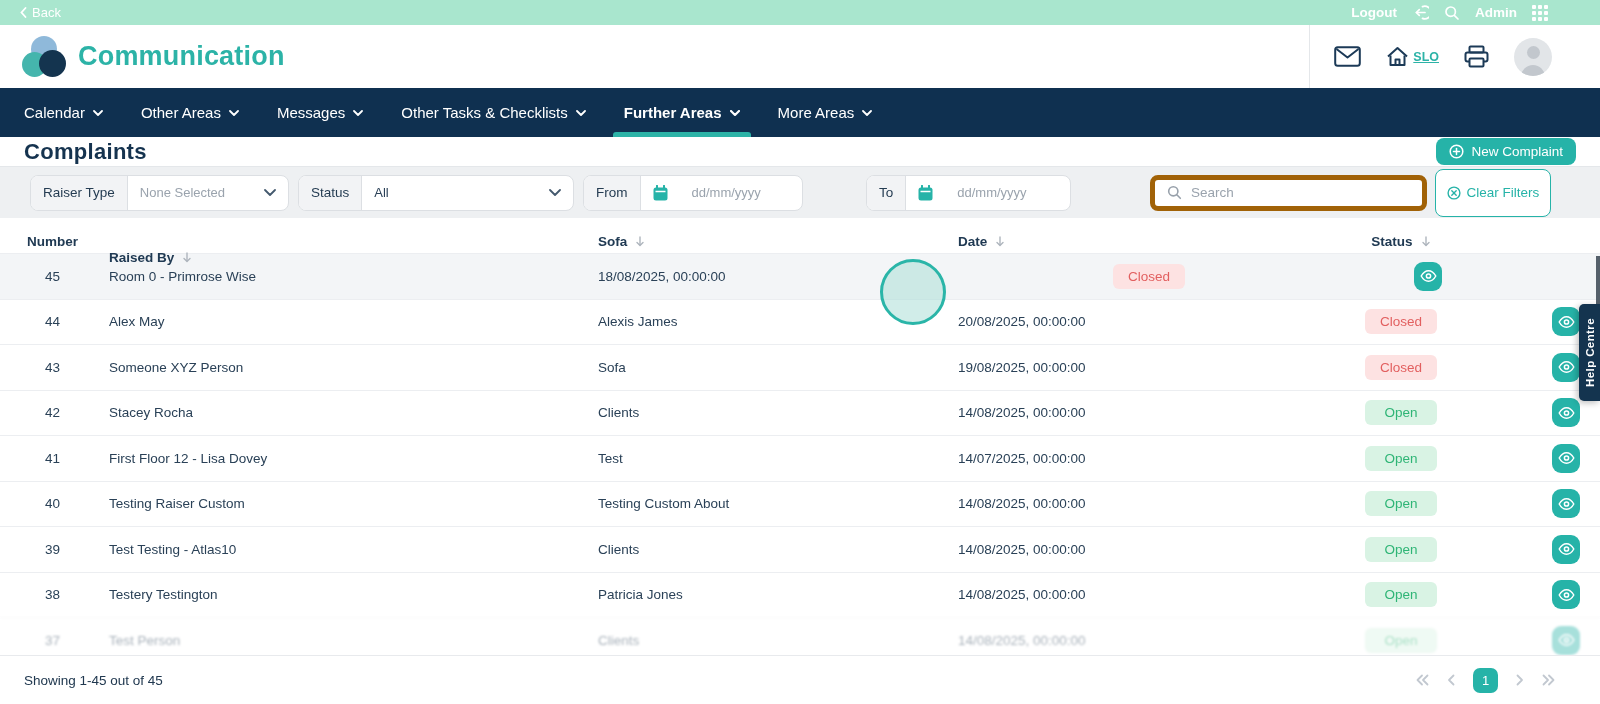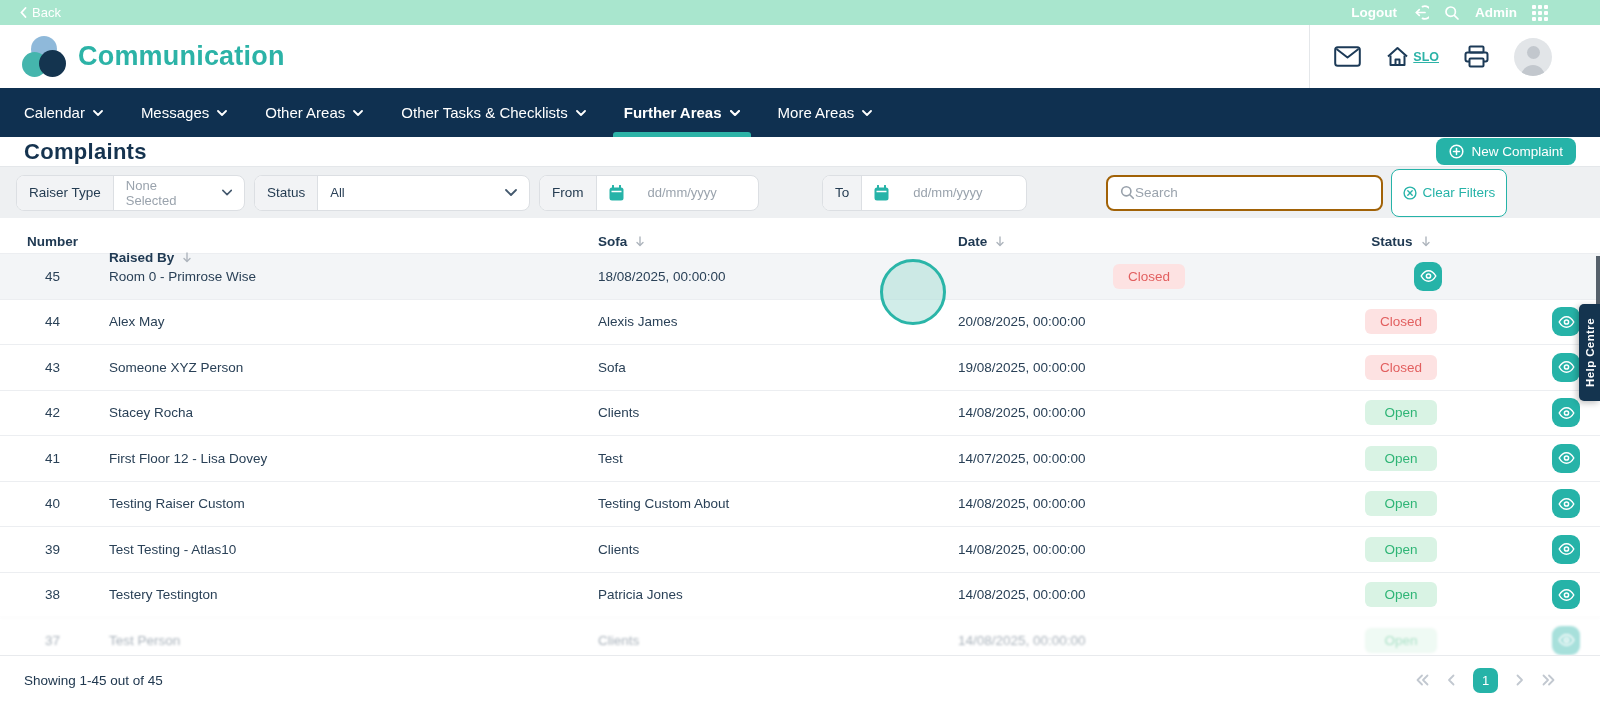--- a/index.html
+++ b/index.html
@@ -57,27 +57,27 @@
   .filterbar { height:52px; background:#eef0f2; border-top:1px solid #e4e7ea;
                display:flex; align-items:center; padding:0 16px; }
   .fgroup { display:flex; align-items:stretch; height:36px; background:#fff;
             border:1px solid #dcdfe3; border-radius:8px; overflow:hidden; }
   .fgroup .flabel { background:#f2f3f5; border-right:1px solid #dcdfe3; display:flex;
             align-items:center; padding:0 12px; font-size:13.5px; color:#253c52; white-space:nowrap; }
   .fgroup .fvalue { display:flex; align-items:center; padding:0 12px; font-size:13px;
             color:#2a4057; flex:1; gap:24px; }
   .fvalue .chev { margin-left:auto; }
   .ph { color:#9aa3ad; }
-  .g-raiser { width:229px; }
+  .g-raiser { width:259px;margin-left:14px; }
   .g-status { width:276px; margin-left:9px; }
   .g-from   { width:220px; margin-left:9px; }
   .g-to     { width:205px; margin-left:63px; }
   .searchbox { margin-left:79px; width:277px; height:36px; background:#fff;
-               border:2px solid #a16207; border-radius:8px; display:flex; align-items:center;
-               padding:0 12px; }
+               border:5px solid #a16207; border-radius:8px; display:flex; align-items:center;
+               padding:0 12px; gap:9px; }
   .searchbox input { border:none; outline:none; flex:1; font-size:13.5px; font-family:inherit;
                color:#2a4057; background:transparent; }
   .searchbox input::placeholder { color:#9aa3ad; }
   .clear-btn { margin-left:8px; width:116px; height:48px; background:#fff;
                border:1.5px solid #26b3a8; border-radius:8px; color:#26b3a8; font-size:13.5px;
                font-family:inherit; display:flex; align-items:center; justify-content:center;
                gap:6px; cursor:pointer; }
 
   
   .thead, .row { display:grid; grid-template-columns:84px 514px 360px 382px 122px 1fr;
@@ -195,27 +195,27 @@
   </div>
 
   <div class="nav">
     <div class="nav-item">
       <span>Calendar</span>
       <svg width="10" height="6" viewBox="0 0 10 6">
           <polyline points="1,1 5,5 9,1" fill="none" stroke="#fff" stroke-width="1.8" stroke-linecap="round" stroke-linejoin="round"></polyline>
         </svg>
     </div>
     <div class="nav-item">
-      <span>Messages</span>
+      <span>Other Areas</span>
       <svg width="10" height="6" viewBox="0 0 10 6">
           <polyline points="1,1 5,5 9,1" fill="none" stroke="#fff" stroke-width="1.8" stroke-linecap="round" stroke-linejoin="round"></polyline>
         </svg>
     </div>
     <div class="nav-item">
-      <span>Other Areas</span>
+      <span>Messages</span>
       <svg width="10" height="6" viewBox="0 0 10 6">
           <polyline points="1,1 5,5 9,1" fill="none" stroke="#fff" stroke-width="1.8" stroke-linecap="round" stroke-linejoin="round"></polyline>
         </svg>
     </div>
     <div class="nav-item">
       <span>Other Tasks &amp; Checklists</span>
       <svg width="10" height="6" viewBox="0 0 10 6">
           <polyline points="1,1 5,5 9,1" fill="none" stroke="#fff" stroke-width="1.8" stroke-linecap="round" stroke-linejoin="round"></polyline>
         </svg>
     </div>

